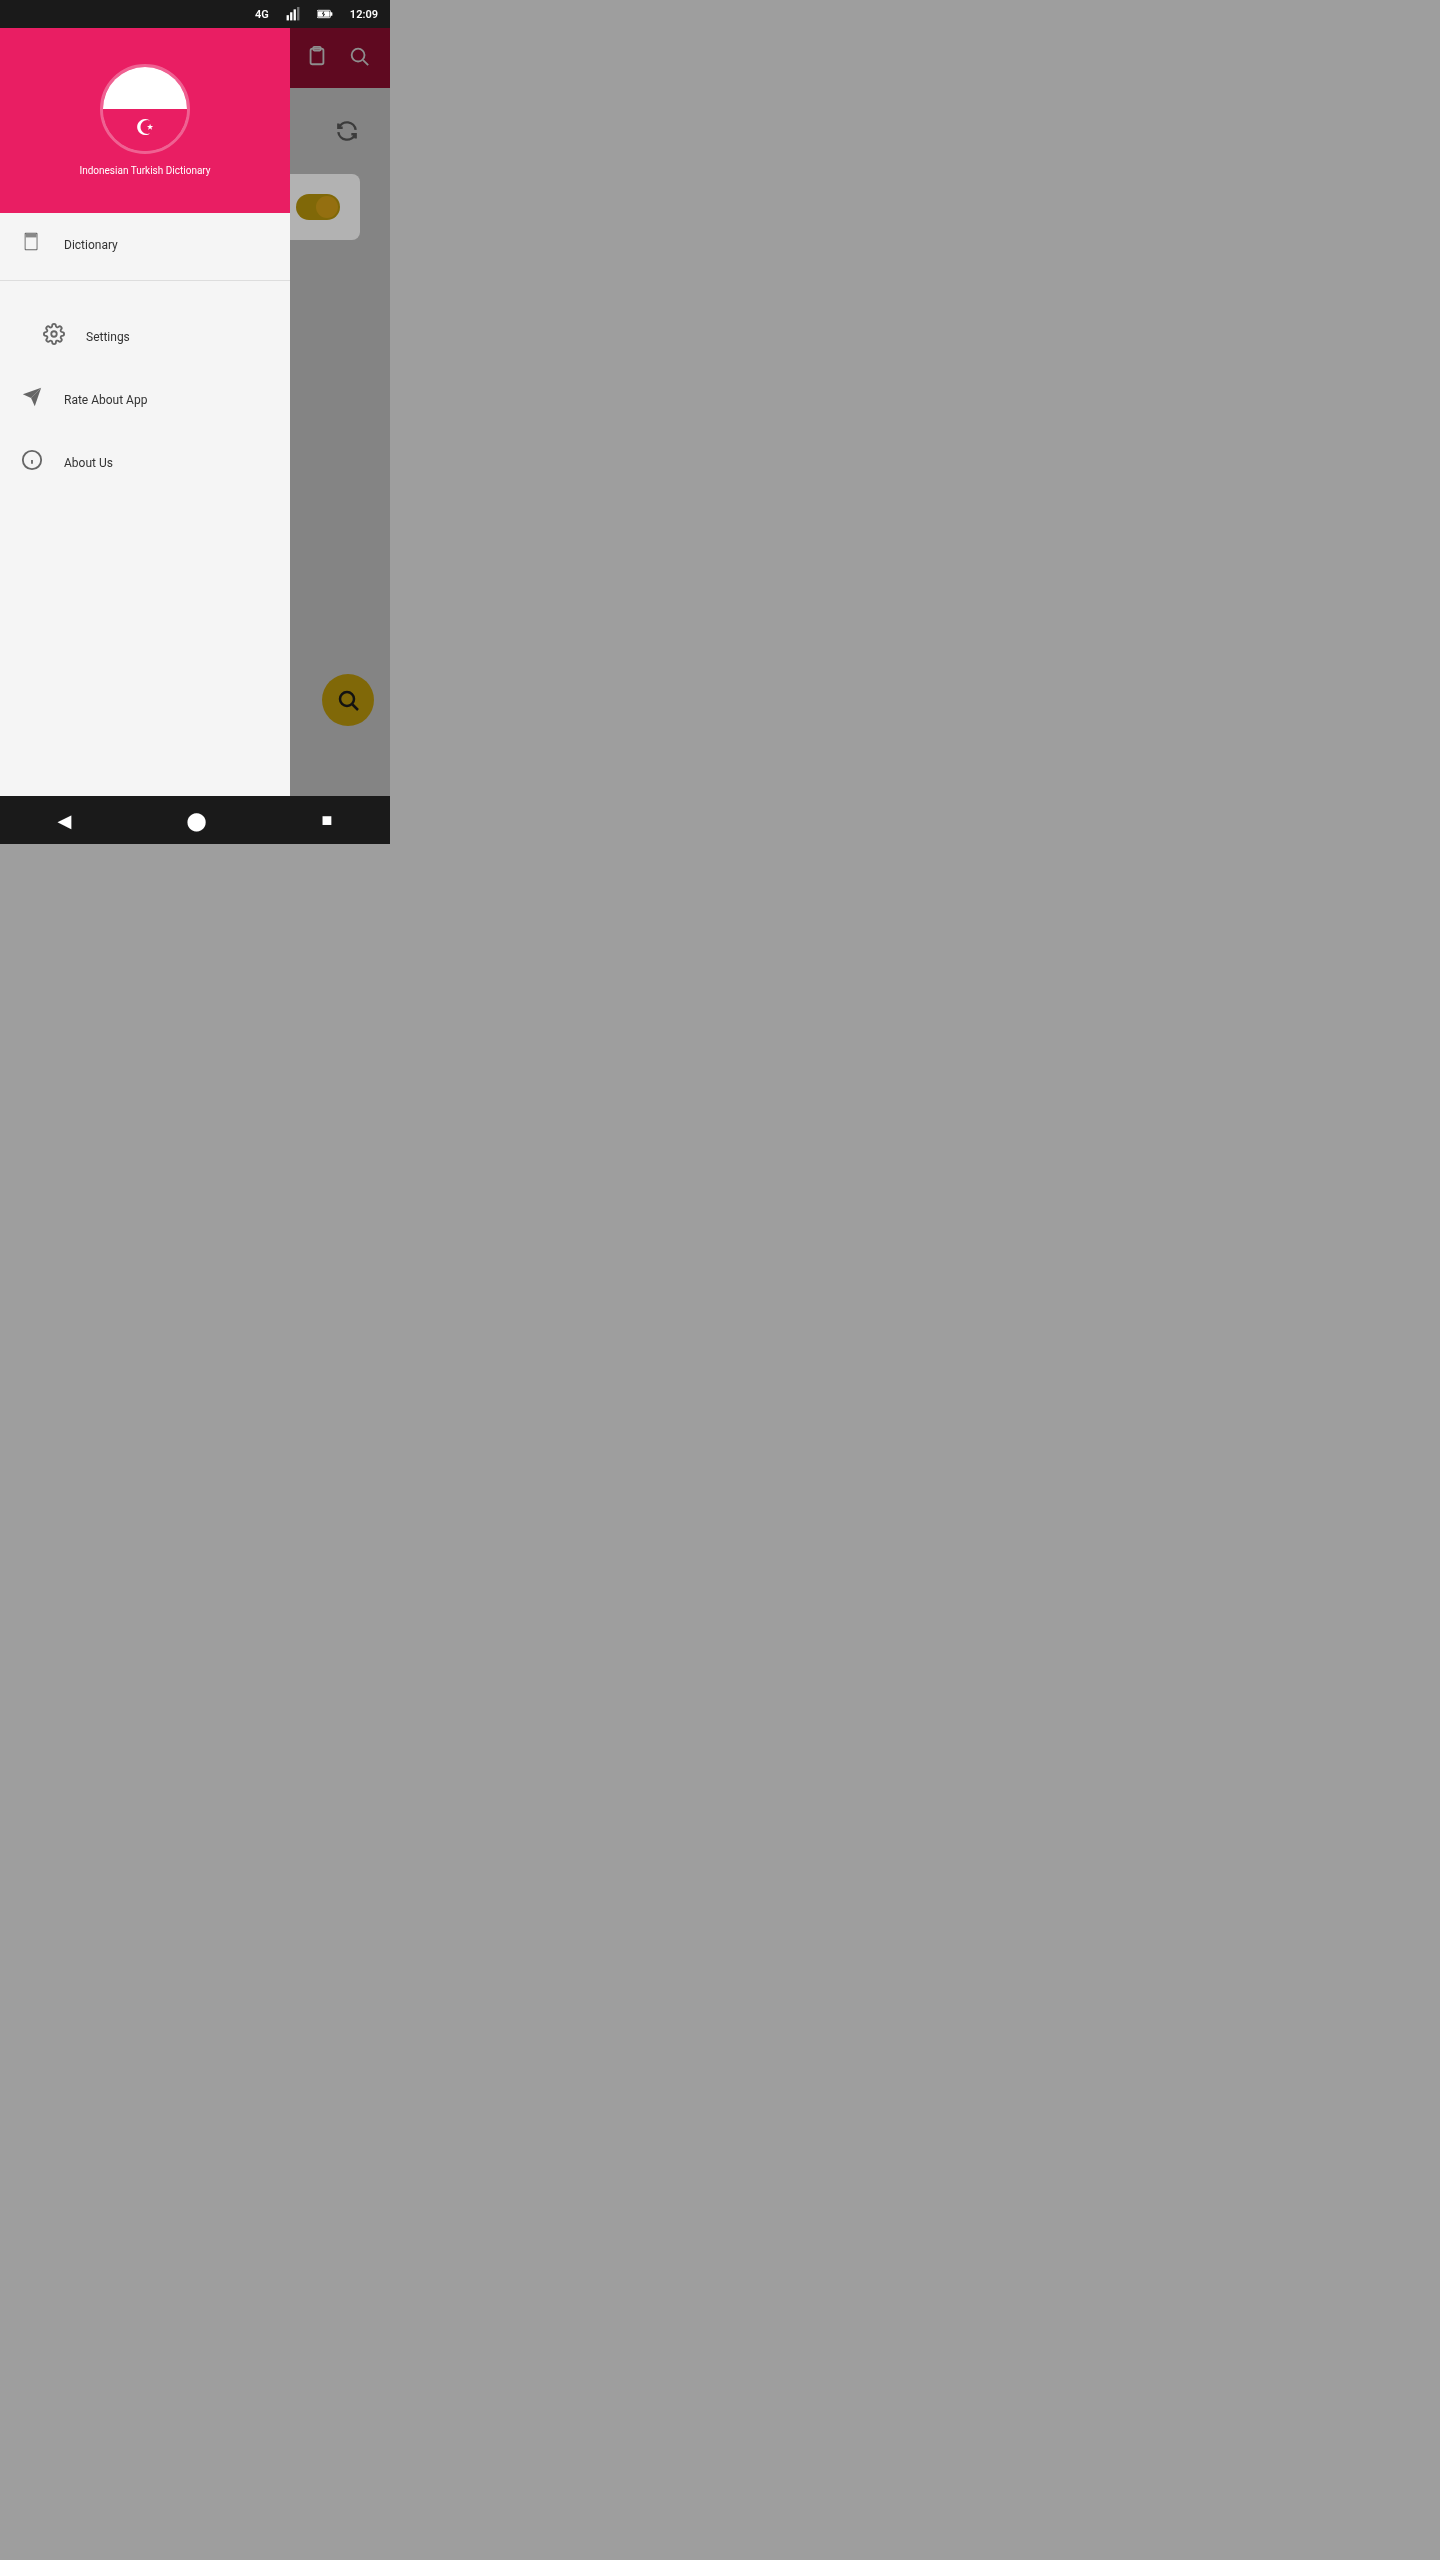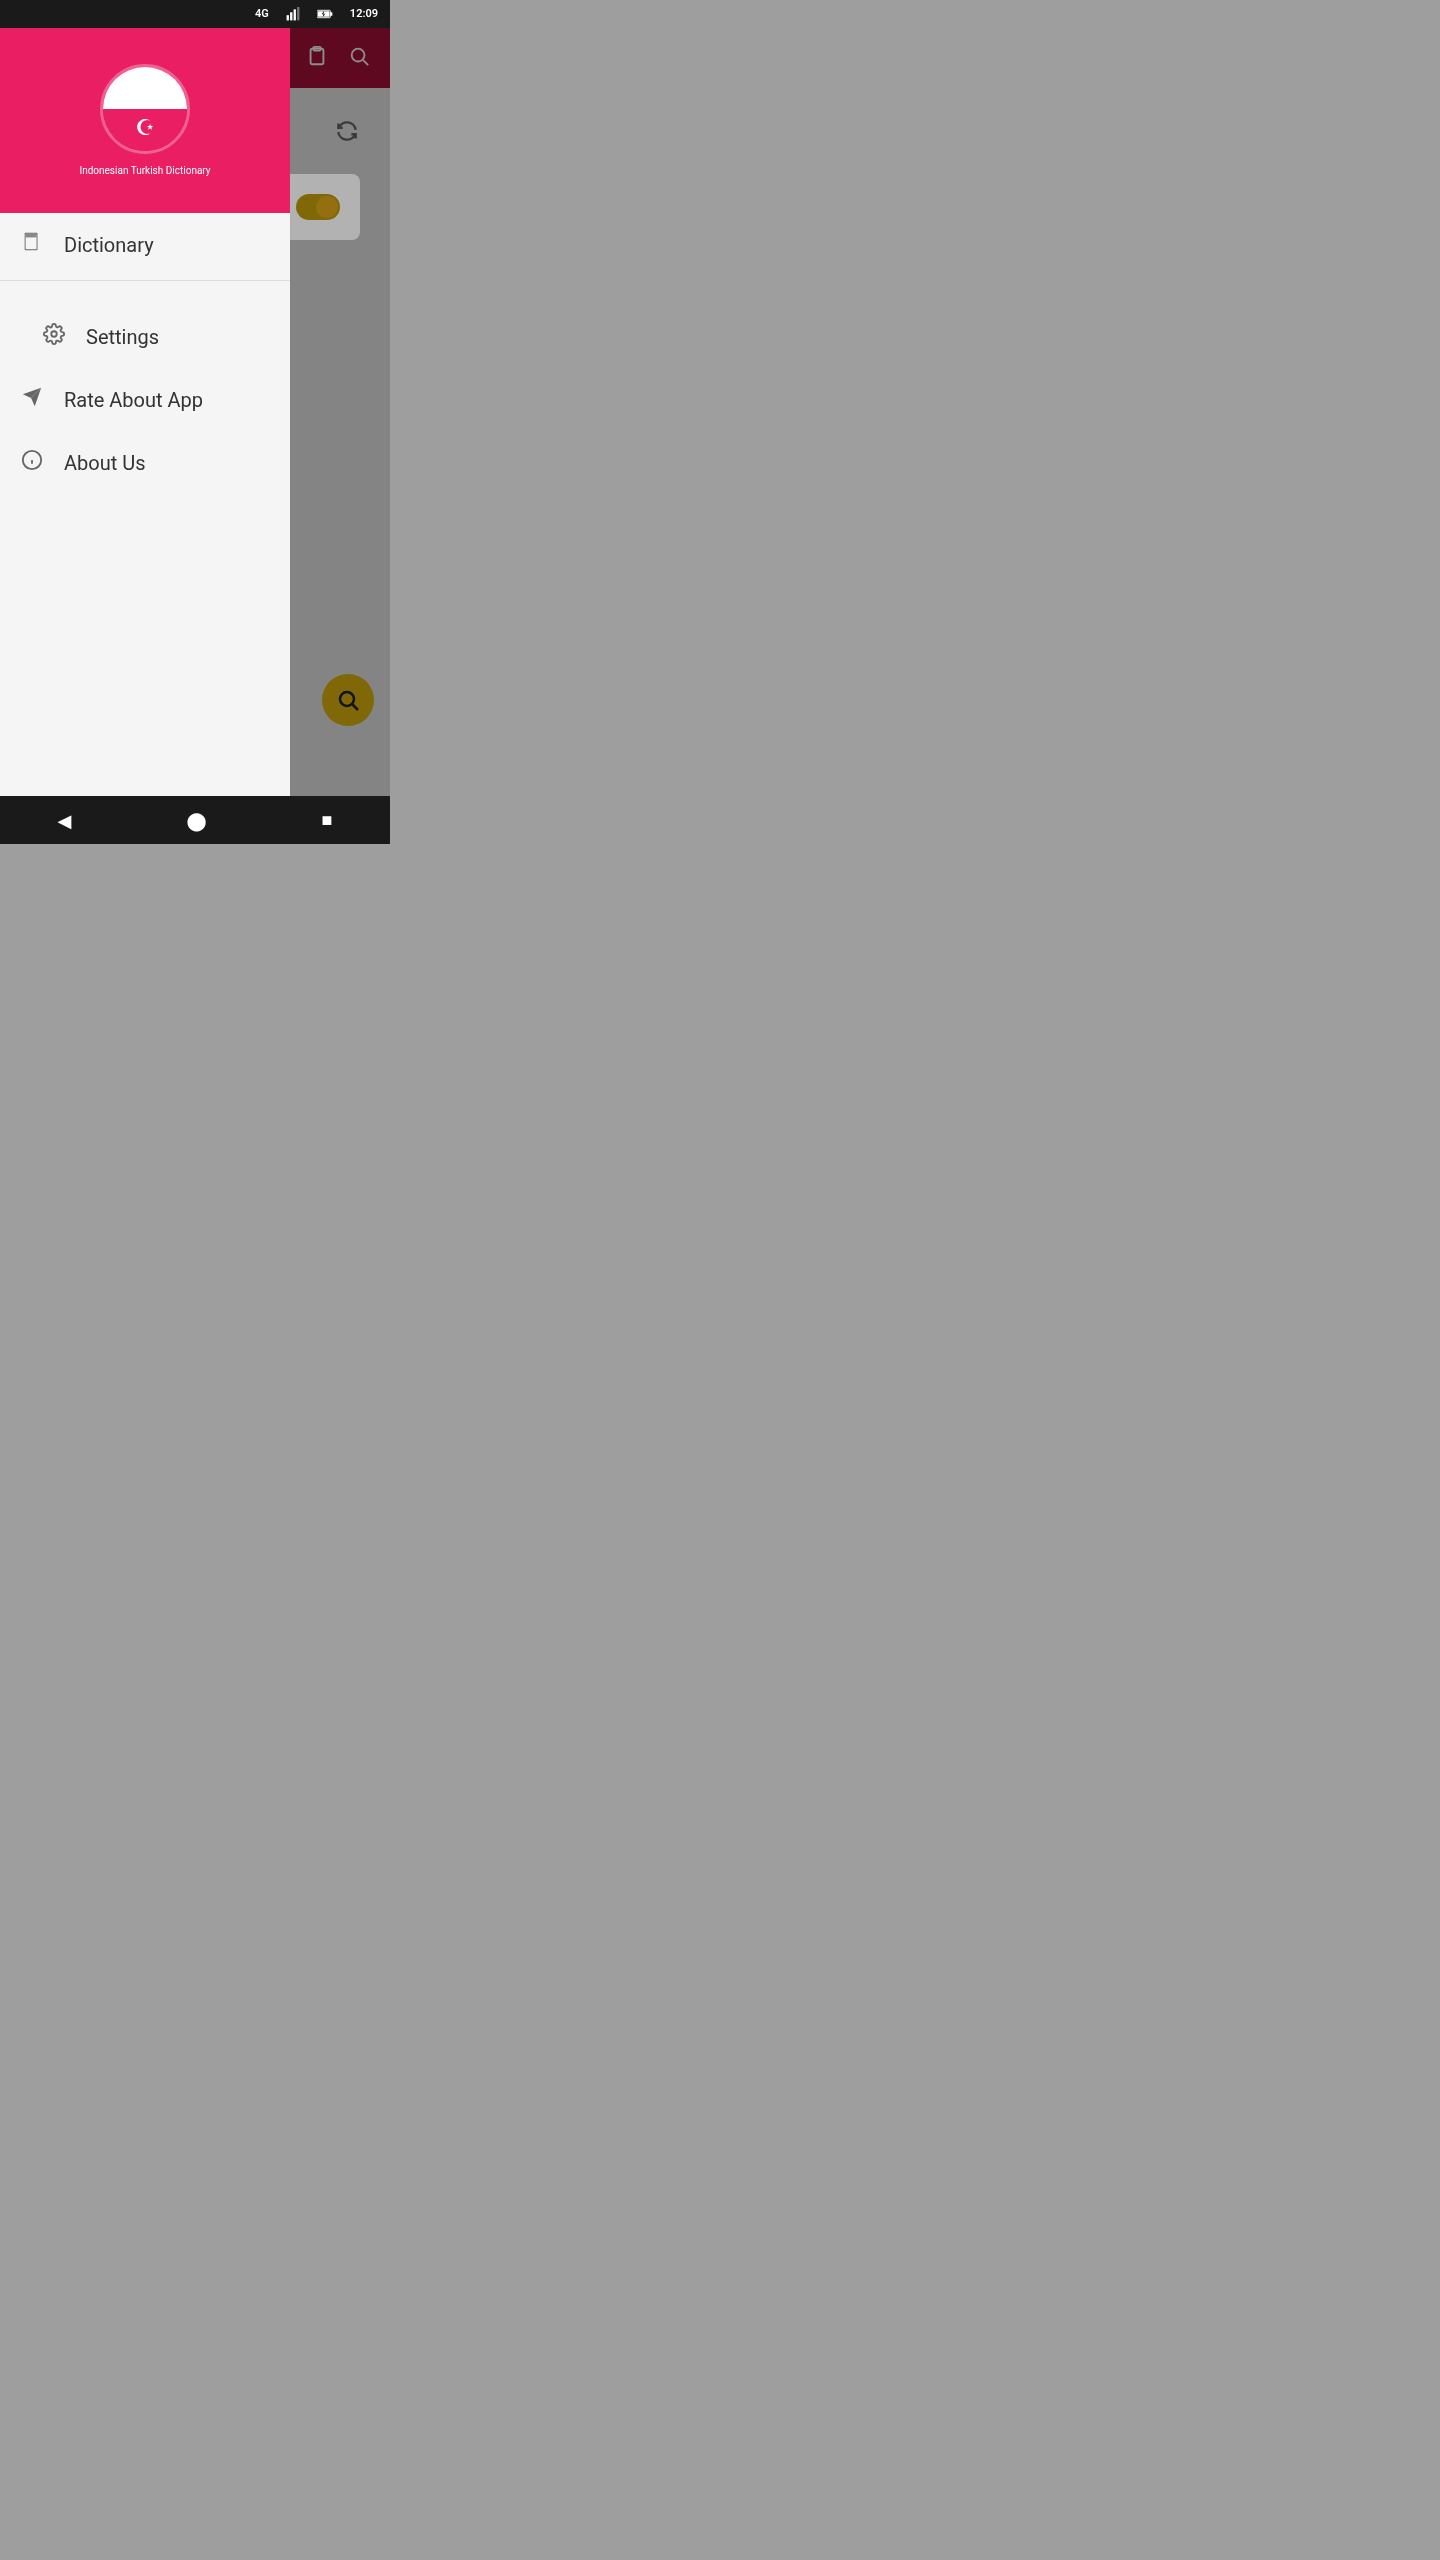--- a/index.html
+++ b/index.html
@@ -21,20 +21,21 @@
       align-items: center;
       justify-content: flex-end;
       padding: 0 12px;
       gap: 6px;
       position: absolute;
       top: 0; left: 0; right: 0;
       z-index: 100;
     }
     .status-bar-right {
       display: flex;
+      align-items: center;
       gap: 17px;
     }
     .status-text {
       color: white;
       font-size: 11px;
       font-weight: 600;
     }
 
     
     .main-content {
@@ -209,21 +210,21 @@
     .drawer-item-icon {
       color: #555;
       font-size: 20px;
       width: 24px;
       text-align: center;
       flex-shrink: 0;
     }
 
     .drawer-item-label {
       color: #333;
-      font-size: 20px;
+      font-size: 12px;
       font-weight: 400;
     }
 
     .drawer-divider {
       height: 1px;
       background: #ddd;
       margin: 4px 0;
     }
 
     

